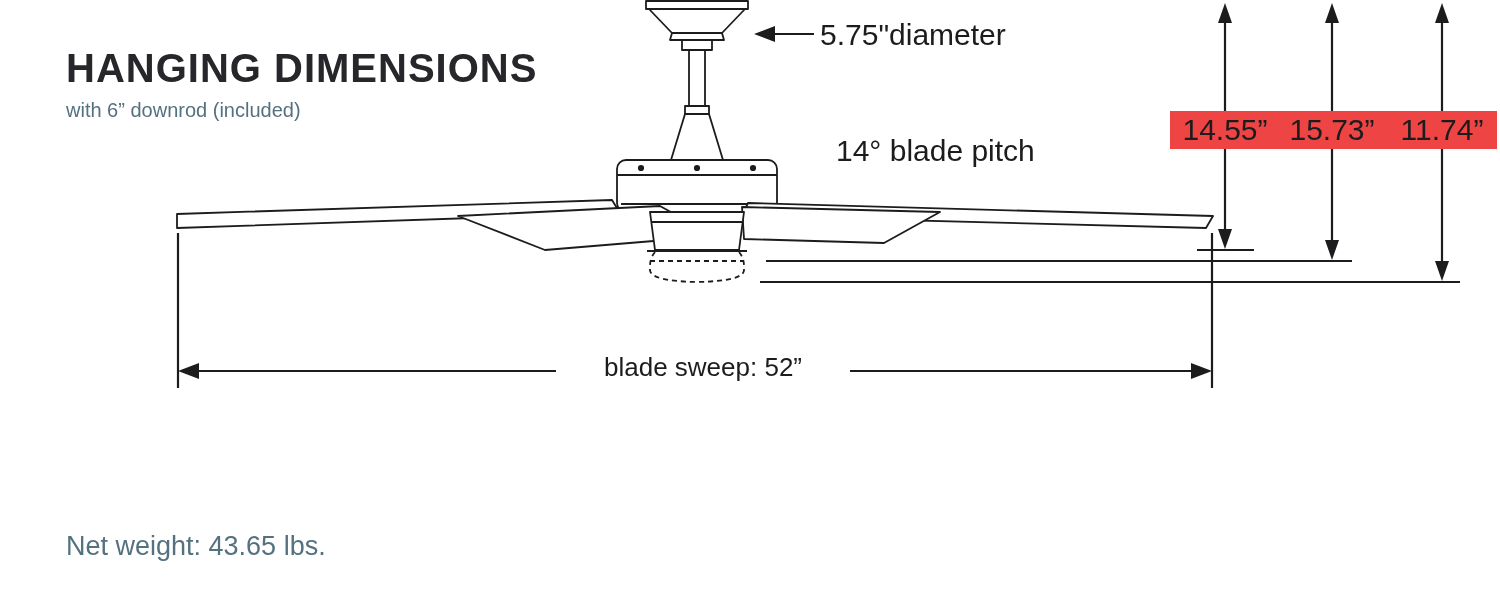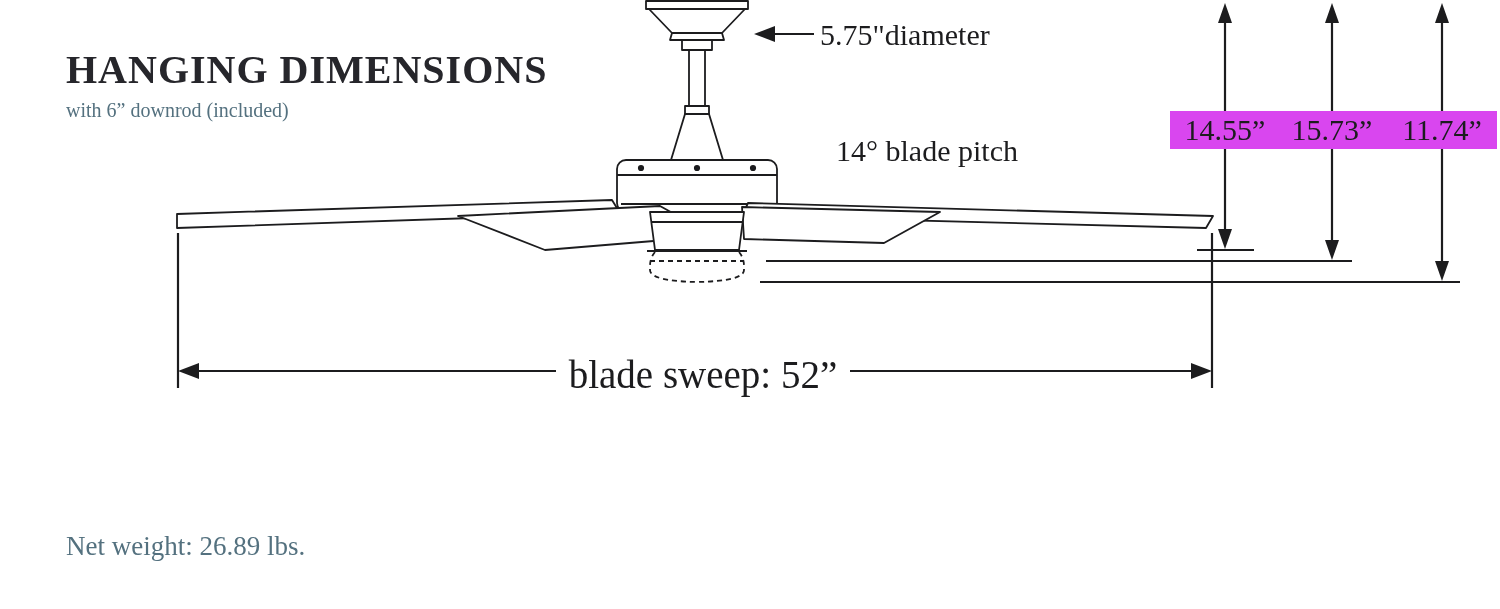--- a/index.html
+++ b/index.html
@@ -1,46 +1,46 @@
 <!DOCTYPE html>
 <html><head>
 <meta charset="utf-8">
 <style>
   html,body{margin:0;padding:0;background:#ffffff;}
   .canvas{
     position:relative;
     width:1500px;height:609px;
     background:#ffffff;
-    font-family:Liberation Serif, serif;
+    font-family:Liberation Sans, sans-serif;
     overflow:hidden;
   }
   .art{position:absolute;left:0;top:0;}
   .txt{position:absolute;white-space:nowrap;color:#1c1c1e;}
   .title{
     left:66px;top:46px;
     font-size:40px;font-weight:700;letter-spacing:1px;
     color:#26262b;
   }
   .subtitle{
     left:66px;top:99px;
     font-size:20px;font-weight:400;
     color:#54717f;
   }
   .lbl-diameter{left:820px;top:18px;font-size:30px;}
   .lbl-pitch{left:836px;top:134px;font-size:30px;text-align:center;}
   .h-label{
     top:111px;width:110px;text-align:center;
-    font-size:30px;background:#d946ef;padding:2px 0;
+    font-size:30px;background:#ef4444;padding:2px 0;
   }
   .h1{left:1170px;}
   .h2{left:1277px;text-align:center;}
   .h3{left:1387px;}
   .lbl-sweep{
     left:556px;top:352px;width:294px;text-align:center;
-    font-size:39px;background:#ffffff;
+    font-size:26px;background:#ffffff;
   }
   .netweight{
     left:66px;top:531px;
     font-size:27px;font-weight:400;
     color:#54717f;
   }
 </style>
 </head>
 <body>
 
@@ -141,14 +141,14 @@
   <div class="txt lbl-pitch">14° blade pitch</div>
 
   <div class="txt h-label h1">14.55”</div>
 
   <div class="txt h-label h2">15.73”</div>
 
   <div class="txt h-label h3">11.74”</div>
 
   <div class="txt lbl-sweep">blade sweep: 52”</div>
 
-  <div class="txt netweight">Net weight: 26.89 lbs.</div>
+  <div class="txt netweight">Net weight: 43.65 lbs.</div>
 </div>
 
 </body></html>

